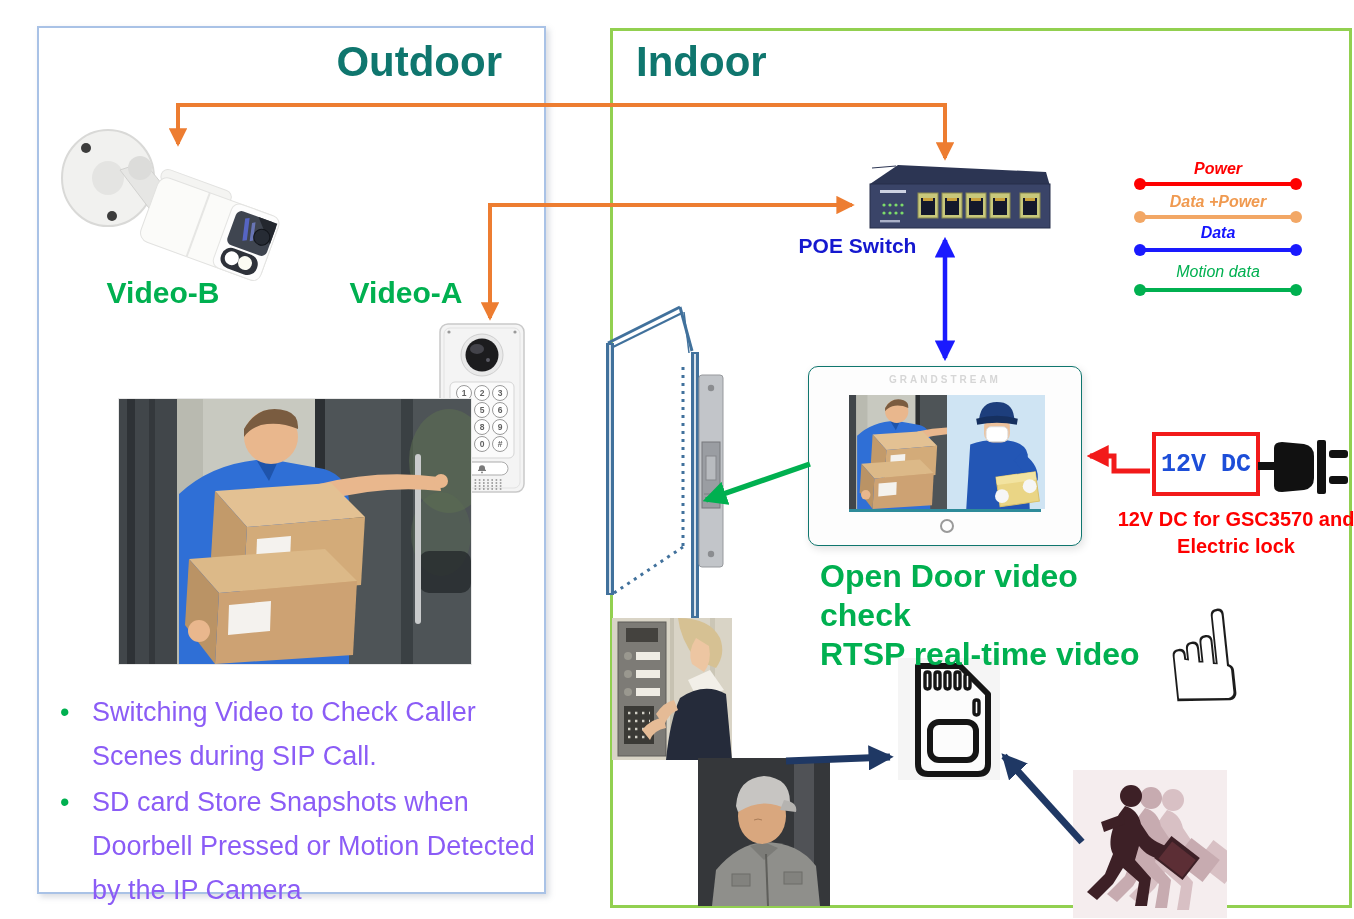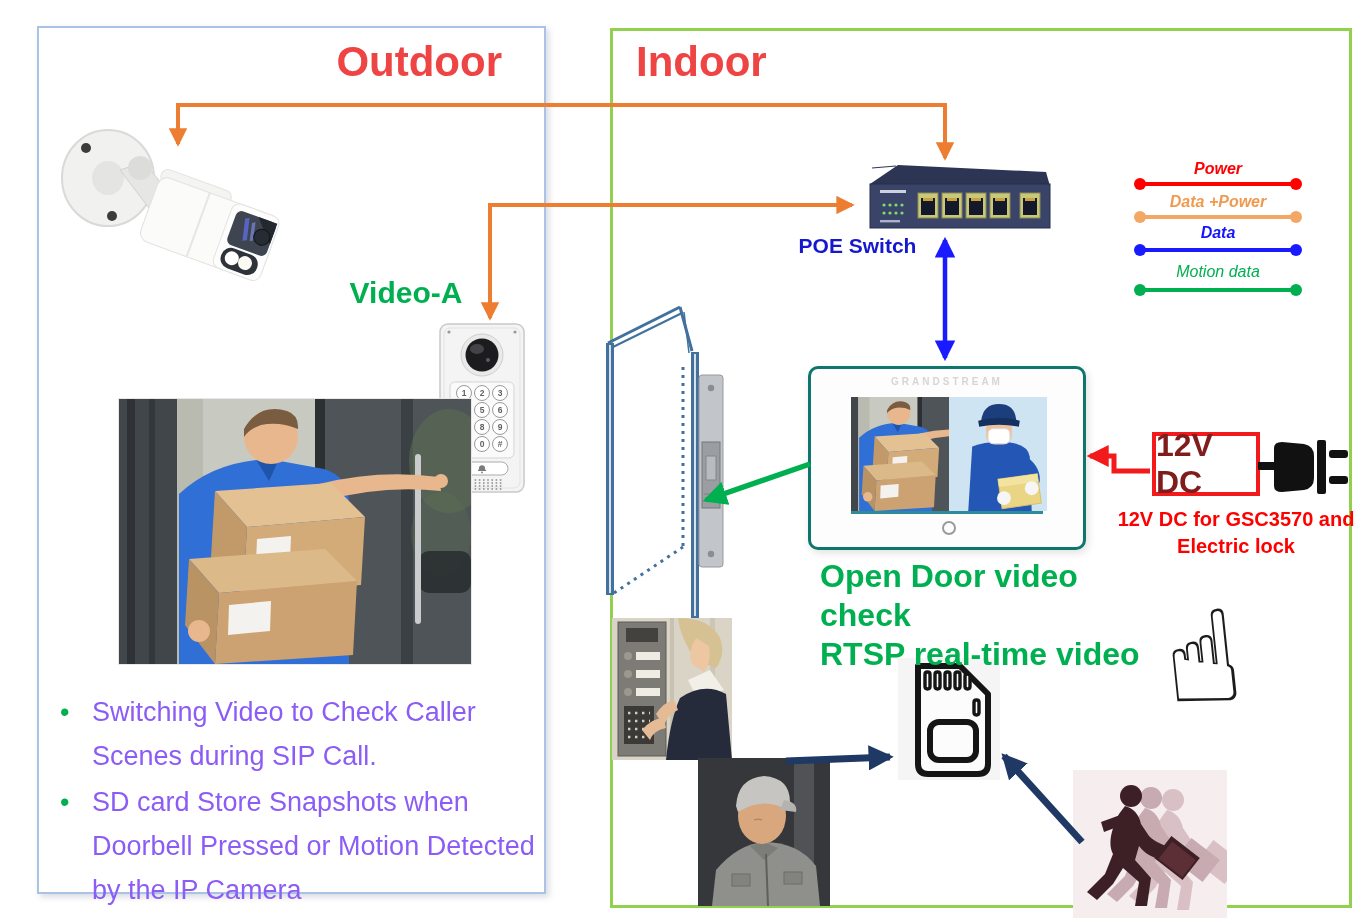--- a/index.html
+++ b/index.html
@@ -5,50 +5,50 @@
   html,body{margin:0;padding:0;background:#fff;}
   #canvas{position:relative;width:1354px;height:919px;background:#fff;overflow:hidden;
           font-family:"Liberation Sans","DejaVu Sans",sans-serif;}
   .abs{position:absolute;}
   
   #outdoor-box{left:37px;top:26px;width:505px;height:864px;background:#fff;
     border:2px solid #a9c2e6;box-shadow:3px 3px 6px rgba(120,130,150,.28);z-index:1;}
   #indoor-box{left:610px;top:28px;width:736px;height:874px;background:#fff;
     border:3px solid #92d050;z-index:1;}
   
-  .zone-title{font-size:42px;font-weight:700;color:#ef4444;z-index:40;}
+  .zone-title{font-size:42px;font-weight:700;color:#0f766e;z-index:40;}
   #outdoor-title{left:332px;top:38px;width:170px;text-align:right;}
   #indoor-title{left:636px;top:38px;width:220px;text-align:left;}
   
   .dev-label{font-size:30px;font-weight:700;color:#00b050;text-align:center;z-index:40;}
   #video-b-label{left:78px;top:276px;width:170px;}
   #video-a-label{left:336px;top:276px;width:140px;}
   #poe-label{left:790px;top:234px;width:135px;font-size:21px;font-weight:700;color:#1518cf;text-align:center;z-index:40;}
   
   #legend{left:1132px;top:160px;width:172px;height:145px;z-index:40;}
   .lg-label{position:absolute;width:172px;text-align:center;font-size:16px;font-weight:700;font-style:italic;}
   .lg-line{position:absolute;left:8px;width:156px;height:4px;border-radius:2px;}
   .lg-line::before,.lg-line::after{content:"";position:absolute;top:-4px;width:12px;height:12px;border-radius:50%;background:inherit;}
   .lg-line::before{left:-6px;} .lg-line::after{right:-6px;}
   .lg-red{color:#fe0000;} .lg-red-bg{background:#fe0000;top:22px;}
   .lg-orange{color:#f09a50;top:33px;} .lg-orange-bg{background:#f2a765;top:55px;}
   .lg-blue{color:#1414fe;top:64px;} .lg-blue-bg{background:#1a1afe;top:88px;}
   .lg-green{color:#00b050;top:103px;font-weight:400;} .lg-green-bg{background:#00b050;top:128px;}
   
-  #monitor{left:808px;top:366px;width:272px;height:178px;background:#fdfdfd;border:3px solid #0f766e;
+  #monitor{left:808px;top:366px;width:272px;height:178px;background:#fdfdfd;border:1px solid #0f766e;
     border-radius:10px;box-shadow:2px 3px 8px rgba(0,0,0,.12);z-index:20;}
   #monitor-brand{position:absolute;left:0;top:7px;width:100%;text-align:center;font-size:10px;
     font-weight:700;letter-spacing:3px;color:#d6d6d6;}
   #monitor-screen{position:absolute;left:40px;top:28px;width:196px;height:114px;display:flex;overflow:hidden;}
   #screen-underline{position:absolute;left:40px;top:142px;width:192px;height:3px;background:#2e8b9a;}
   #home-btn{position:absolute;left:131px;top:152px;width:10px;height:10px;border:2px solid #9a9a9a;border-radius:50%;}
   
   #dc-box{left:1152px;top:432px;width:100px;height:56px;border:4px solid #f21a1a;background:#fff;z-index:20;
     display:flex;align-items:center;justify-content:center;}
-  #dc-box span{font-family:Liberation Sans, sans-serif;font-size:32px;font-weight:700;color:#7f1d1d;}
+  #dc-box span{font-family:Liberation Mono, monospace;font-size:25px;font-weight:700;color:#1d4ed8;}
   #dc-caption{left:1100px;top:506px;width:272px;text-align:center;font-size:20px;font-weight:700;
     color:#fe0000;line-height:27px;z-index:40;}
   
   #open-door-caption{left:788px;top:557px;width:330px;font-size:32px;font-weight:700;color:#00b050;
     line-height:39px;z-index:40;margin-left:32px;}
   
   #bullets{left:56px;top:690px;width:472px;z-index:40;margin:0;padding:0 0 0 36px;list-style:none;}
   #bullets li{position:relative;font-size:27px;color:#8b5cf6;line-height:44px;margin-bottom:2px;}
   #bullets li::before{content:"\2022";position:absolute;left:-32px;color:#00b050;}
   
@@ -143,20 +143,21 @@
         <polygon points="206,86 226,86 226,108" fill="#23272e"></polygon>
         <path d="M194,92 l5,22 l4,-2 l-5,-22 Z" fill="#5a6bd8" opacity=".85"></path>
         <path d="M202,94 l4,18 l3,-2 l-4,-18 Z" fill="#7a8ae0" opacity=".7"></path>
         <circle cx="216" cy="104" r="8" fill="#262b34" stroke="#11141a"></circle>
         <rect x="184" y="124" width="38" height="21" rx="10" fill="#2e323a"></rect>
         <circle cx="195" cy="134" r="7" fill="#ffffff"></circle>
           <circle cx="209" cy="134" r="7" fill="#fbfbf3"></circle>
       </g>
     </svg>
   </div>
+  <div id="video-b-label" class="abs dev-label">Video-B</div>
   <div id="video-a-label" class="abs dev-label">Video-A</div>
 
   <div class="abs" style="left:438px;top:322px;z-index:20;">
     <svg width="88" height="172" viewBox="0 0 88 172">
       <rect x="2" y="2" width="84" height="168" rx="8" fill="#f4f4f4" stroke="#c9c9c9" stroke-width="1.5"></rect>
       <rect x="6" y="6" width="76" height="160" rx="6" fill="none" stroke="#e2e2e2"></rect>
       <circle cx="11" cy="10" r="1.6" fill="#9a9a9a"></circle>
         <circle cx="77" cy="10" r="1.6" fill="#9a9a9a"></circle>
       <circle cx="44" cy="33" r="21" fill="#e9e9e9" stroke="#cfcfcf"></circle>
       <circle cx="44" cy="33" r="16.5" fill="#1c1c1e"></circle>

